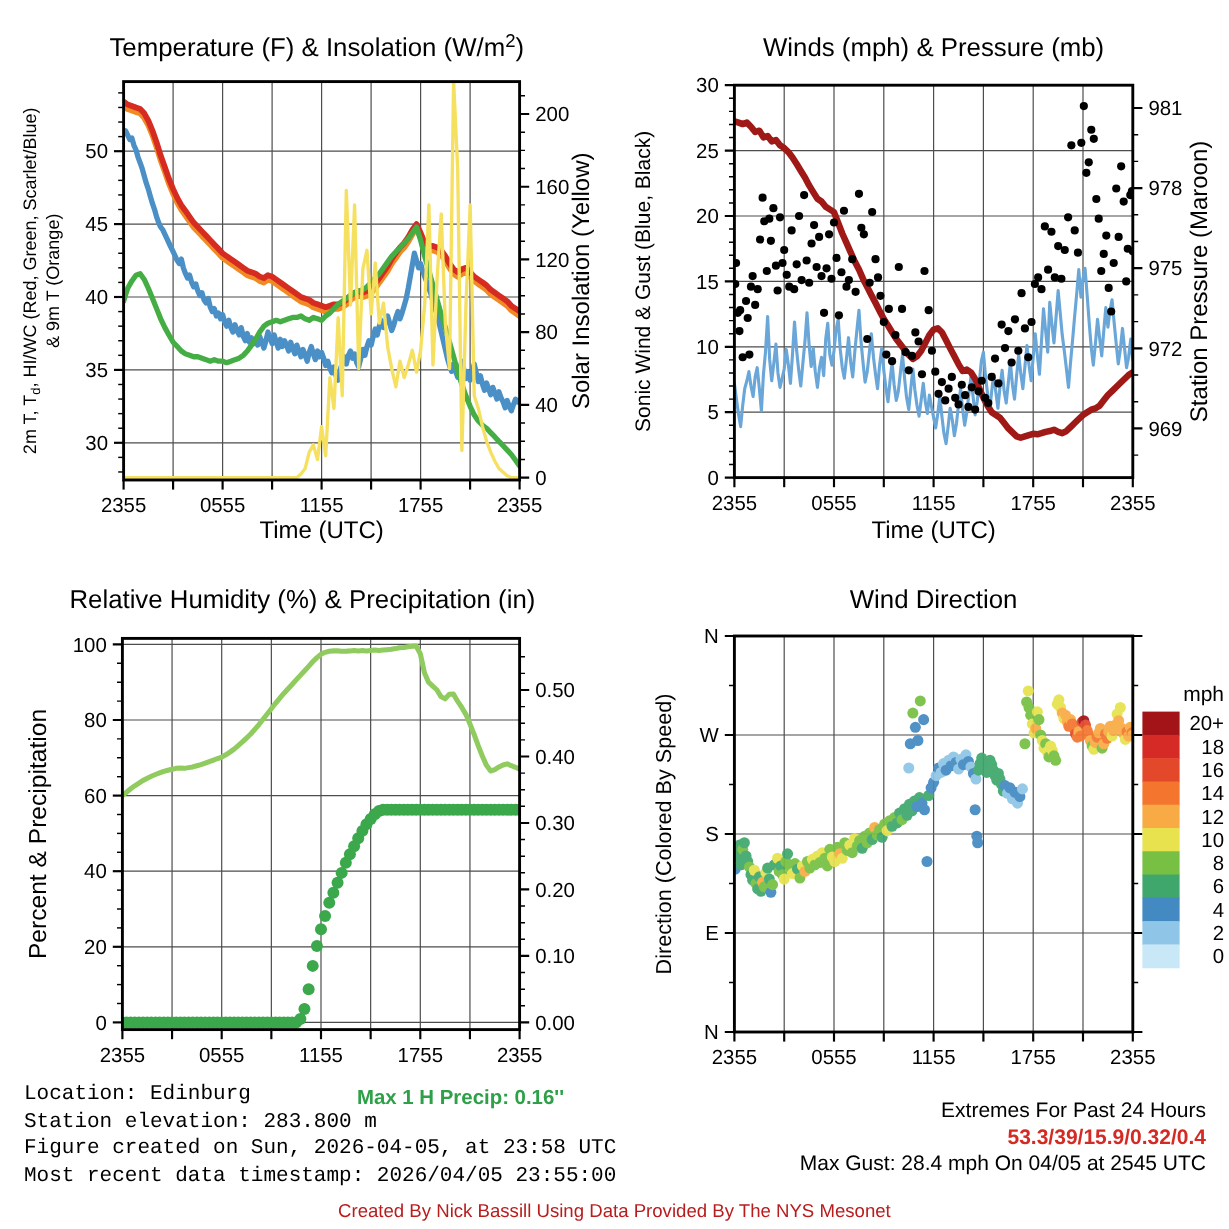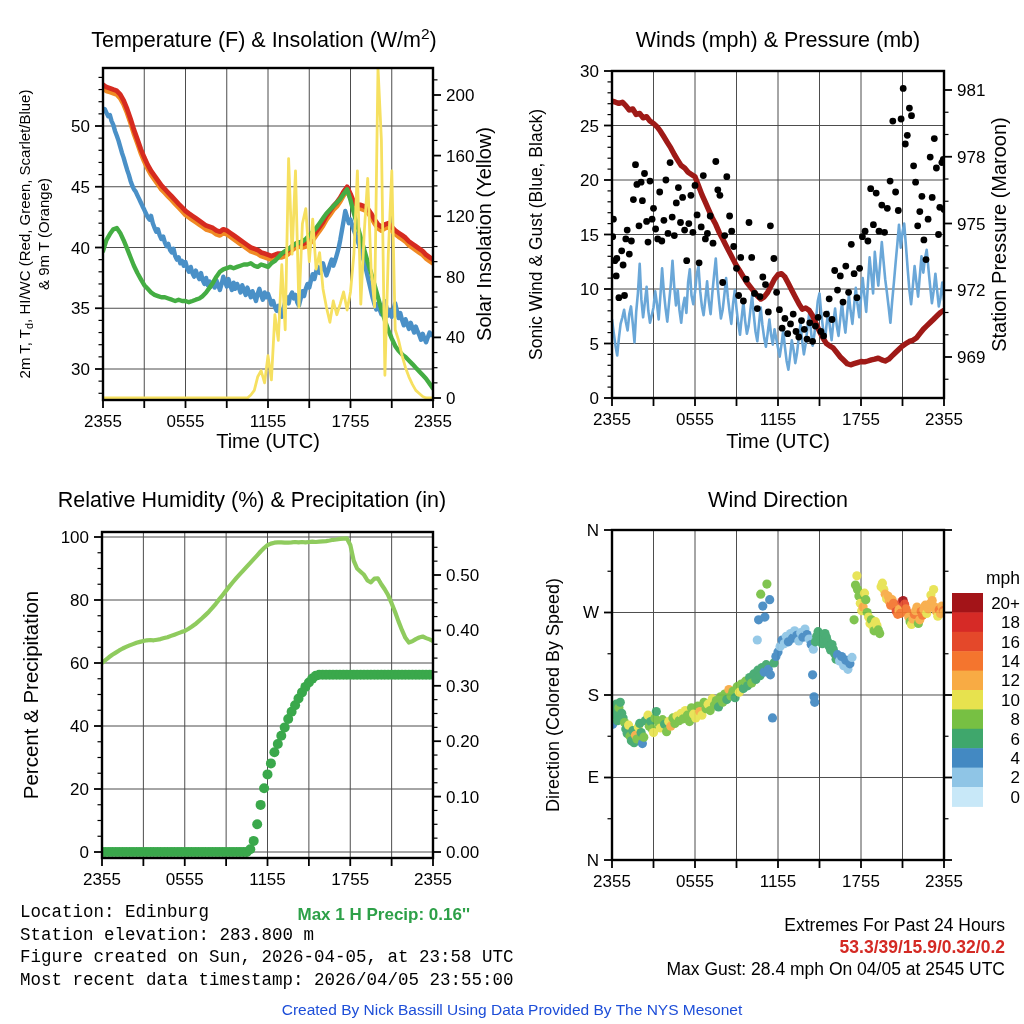--- a/index.html
+++ b/index.html
@@ -4,21 +4,21 @@
 <style>
   html,body{margin:0;padding:0;}
   body{width:1024px;height:1024px;position:relative;background:#ffffff;
        font-family:"Liberation Sans",sans-serif;overflow:hidden;}
   .chart{position:absolute;}
   svg text{font-family:"Liberation Sans",sans-serif;fill:#000;}
   #max-precip{position:absolute;top:893px;right:554px;font-size:17px;font-weight:bold;color:#2da048;white-space:nowrap;margin-top:12px;}
   #footer-left{position:absolute;left:20px;top:901px;font-size:17.5px;line-height:22.6px;color:#000;font-family:Liberation Mono, monospace;}
   #footer-right{position:absolute;right:19px;top:914px;font-size:17.5px;line-height:22.2px;color:#000;text-align:right;margin-left:29px;}
   #footer-right .vals{font-weight:bold;color:#d42a24;}
-  #credit{position:absolute;left:0;top:1001px;width:100%;text-align:center;font-size:15.5px;color:#1d4ed8;}
+  #credit{position:absolute;left:0;top:1001px;width:100%;text-align:center;font-size:15.5px;color:#b91c1c;}
 </style>
 </head>
 <body>
 
 <svg id="chart0" class="chart" style="left:0;top:0" width="512" height="460">
     <defs>
       <clipPath id="clip0">
         <rect x="103" y="68" width="330" height="332"></rect>
       </clipPath>
     </defs>
@@ -887,17 +887,17 @@
 
 <div id="footer-left">
   <div>Location: Edinburg</div>
   <div>Station elevation: 283.800 m</div>
   <div>Figure created on Sun, 2026-04-05, at 23:58 UTC</div>
   <div>Most recent data timestamp: 2026/04/05 23:55:00</div>
 </div>
 
 <div id="footer-right">
   <div>Extremes For Past 24 Hours</div>
-  <div class="vals">53.3/39/15.9/0.32/0.2</div>
+  <div class="vals">53.3/39/15.9/0.32/0.4</div>
   <div>Max Gust: 28.4 mph On 04/05 at 2545 UTC</div>
 </div>
 
 <div id="credit">Created By Nick Bassill Using Data Provided By The NYS Mesonet</div>
 
 </body></html>

